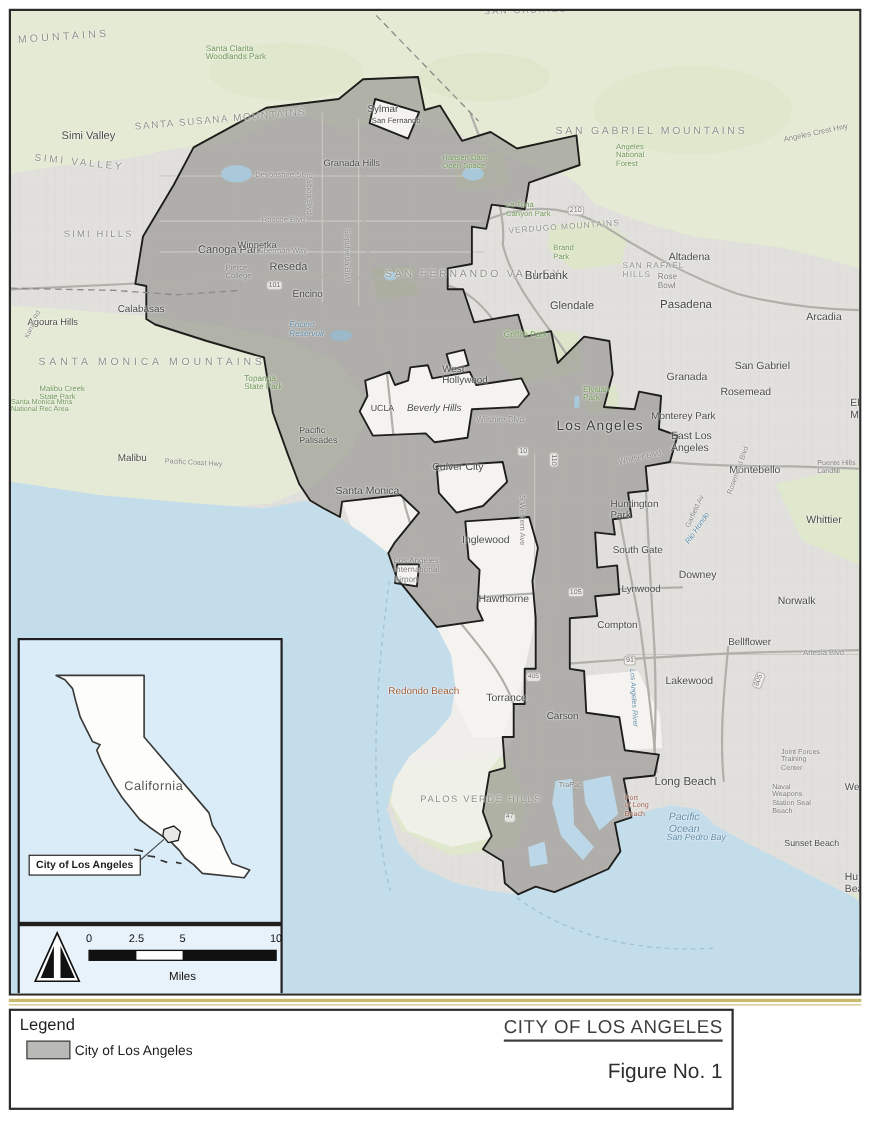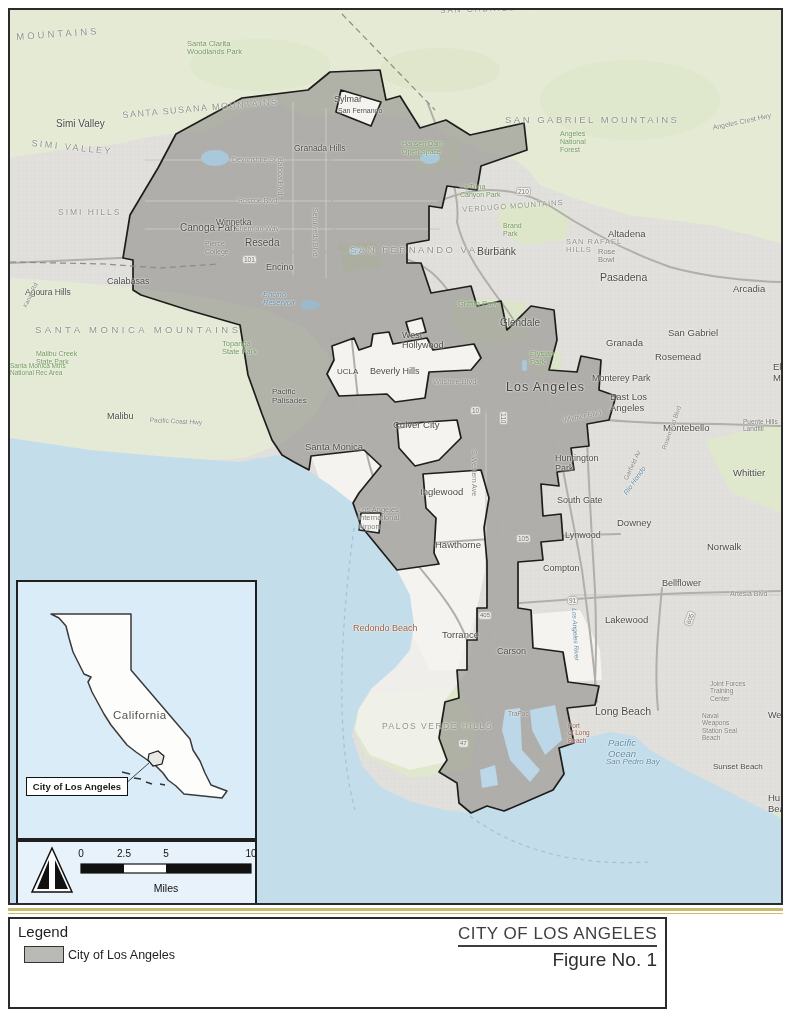--- a/index.html
+++ b/index.html
@@ -41,21 +41,21 @@
   .footer{position:absolute;left:8px;top:917px;width:659px;height:92px;border:2px solid #2b2b2b;
           box-sizing:border-box;display:flex;justify-content:space-between;background:#fff;}
   .legend-block{padding:4px 0 0 8px;}
   .legend-title{font-size:15px;color:#1f1f1f;}
   .legend-item{display:flex;align-items:center;margin:6px 0 0 6px;}
   .swatch{width:38px;height:15px;background:#b9b9b6;border:1.5px solid #333;display:inline-block;}
   .legend-item-label{font-size:12.5px;color:#1f1f1f;margin-left:4px;}
   .title-block{padding:5px 8px 0 0;text-align:right;}
   .doc-title{display:inline-block;font-size:17px;color:#3e3e3e;letter-spacing:.5px;
              border-bottom:2px solid #3e3e3e;padding-bottom:1px;}
-  .fig-no{font-size:19px;color:#2e2e2e;margin-top:2px;font-weight:500;}
+  .fig-no{font-size:19px;color:#2e2e2e;margin-top:17px;font-weight:500;}
 </style>
 </head>
 <body>
 
 <div class="page">
 
   <div class="map-frame">
     <svg class="basemap" width="775" height="897" viewBox="0 0 775 897">
       <defs>
         <pattern id="blocks" width="8" height="8" patternUnits="userSpaceOnUse">
@@ -196,21 +196,21 @@
         <span class="lbl city" style="left: 170px; top: 212px;">Canoga Park</span>
         <span class="lbl city" style="left: 206px; top: 208px; font-size: 8.5px;">Winnetka</span>
         <span class="lbl city" style="left: 235px; top: 227px;">Reseda</span>
         <span class="lbl city" style="left: 256px; top: 252px; font-size: 9px;">Encino</span>
         <span class="lbl city" style="left: 97px; top: 266px; font-size: 9px;">Calabasas</span>
         <span class="lbl city" style="left: 15px; top: 278px; font-size: 8.5px;">Agoura Hills</span>
         <span class="lbl city" style="left: 97px; top: 401px; font-size: 9px;">Malibu</span>
         <span class="lbl city" style="left: 262px; top: 378px; font-size: 8px;">Pacific
 Palisades</span>
         <span class="lbl city" style="left: 467px; top: 236px; font-size: 10.5px;">Burbank</span>
-        <span class="lbl city" style="left: 490px; top: 263px; font-size: 10px; margin-top: 44px;">Glendale</span>
+        <span class="lbl city" style="left: 490px; top: 263px; font-size: 10px;">Glendale</span>
         <span class="lbl city" style="left: 598px; top: 219px; font-size: 9.5px;">Altadena</span>
         <span class="lbl city" style="left: 590px; top: 262px; font-size: 10.5px;">Pasadena</span>
         <span class="lbl city" style="left: 723px; top: 274px; font-size: 9.5px;">Arcadia</span>
         <span class="lbl city" style="left: 658px; top: 318px; font-size: 9.5px;">San Gabriel</span>
         <span class="lbl city" style="left: 596px; top: 328px; font-size: 9.5px;">Granada</span>
         <span class="lbl city" style="left: 645px; top: 342px; font-size: 9.5px;">Rosemead</span>
         <span class="lbl city" style="left: 763px; top: 352px; font-size: 9.5px;">El Monte</span>
         <span class="lbl city" style="left: 582px; top: 363px; font-size: 9px;">Monterey Park</span>
         <span class="lbl city" style="left: 600px; top: 382px; font-size: 9.5px;">East Los
 Angeles</span>
@@ -225,21 +225,21 @@
         <span class="lbl city" style="left: 697px; top: 532px; font-size: 9.5px;">Norwalk</span>
         <span class="lbl city" style="left: 533px; top: 553px; font-size: 9px;">Compton</span>
         <span class="lbl city" style="left: 652px; top: 568px; font-size: 9px;">Bellflower</span>
         <span class="lbl city" style="left: 595px; top: 605px; font-size: 9.5px;">Lakewood</span>
         <span class="lbl city" style="left: 425px; top: 530px; font-size: 9.5px;">Hawthorne</span>
         <span class="lbl city" style="left: 410px; top: 477px; font-size: 9.5px;">Inglewood</span>
         <span class="lbl city" style="left: 295px; top: 432px; font-size: 9.5px;">Santa Monica</span>
         <span class="lbl city" style="left: 383px; top: 410px; font-size: 9.5px;">Culver City</span>
         <span class="lbl city" style="left: 392px; top: 320px; font-size: 9px;">West
 Hollywood</span>
-        <span class="lbl city" style="left: 360px; top: 356px; font-size: 9px;">Beverly Hills</span>
+        <span class="lbl city" style="left: 360px; top: 356px; font-size: 9px; font-style: italic;">Beverly Hills</span>
         <span class="lbl city" style="left: 327px; top: 358px; font-size: 8px;">UCLA</span>
         <span class="lbl city-orange" style="left: 343px; top: 613px;">Redondo Beach</span>
         <span class="lbl city" style="left: 432px; top: 620px; font-size: 9.5px;">Torrance</span>
         <span class="lbl city" style="left: 487px; top: 636px; font-size: 9px;">Carson</span>
         <span class="lbl city" style="left: 585px; top: 696px; font-size: 10.5px;">Long Beach</span>
         <span class="lbl city" style="left: 703px; top: 753px; font-size: 8px;">Sunset Beach</span>
         <span class="lbl city" style="left: 758px; top: 700px; font-size: 9px;">Westminster</span>
         <span class="lbl city" style="left: 758px; top: 783px; font-size: 9.5px;">Huntington Beach</span>
         <span class="lbl park" style="left: 177px; top: 30px;">Santa Clarita
 Woodlands Park</span>

